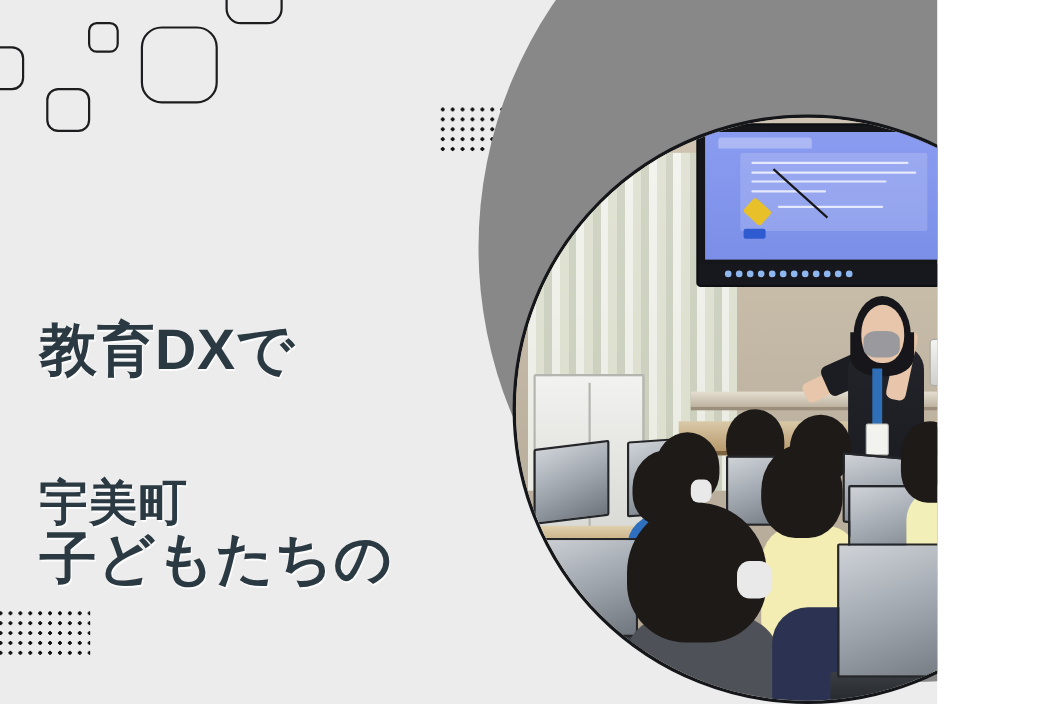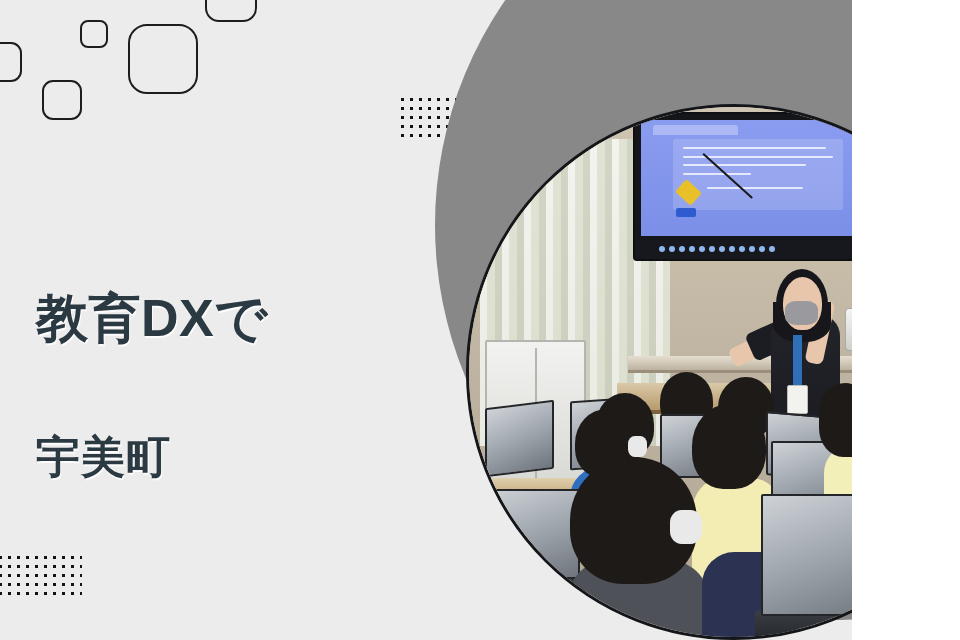--- a/index.html
+++ b/index.html
@@ -393,18 +393,19 @@
       <div class="lap" style="left:55%;top:73%;width:25%;height:23%;"></div>
 
       <div class="s-torso" style="left:78%;top:80%;width:22%;height:24%;background:#d4838f;"></div>
       <div class="s s-hair" style="left:76%;top:62%;width:21%;height:22%;"></div>
 
     </div>
   </div>
 
   <div class="headline">
     <span>教育DXで</span>
+    <span>子どもたちの</span>
     
   </div>
 
   <div class="subtitle">宇美町</div>
 
 </div>
 
 </body></html>

